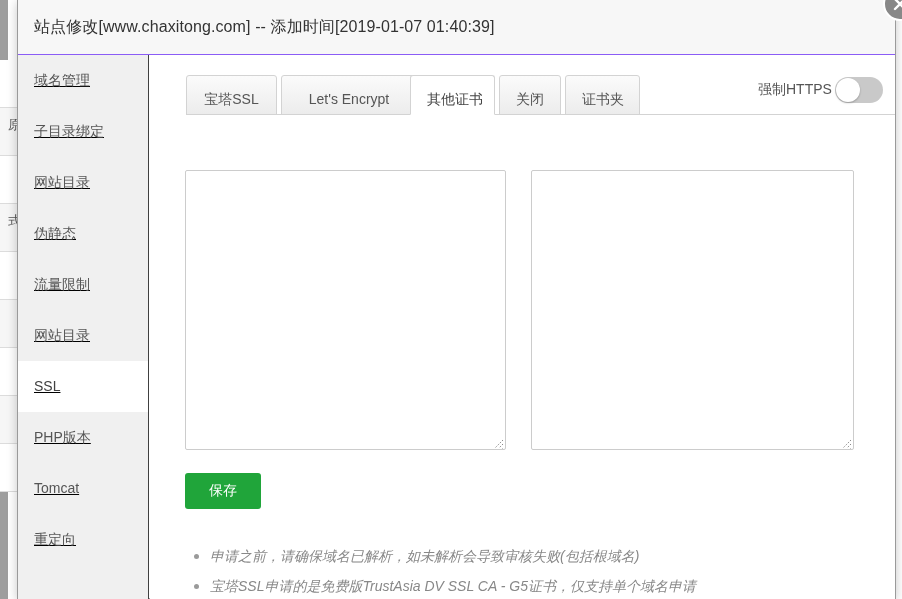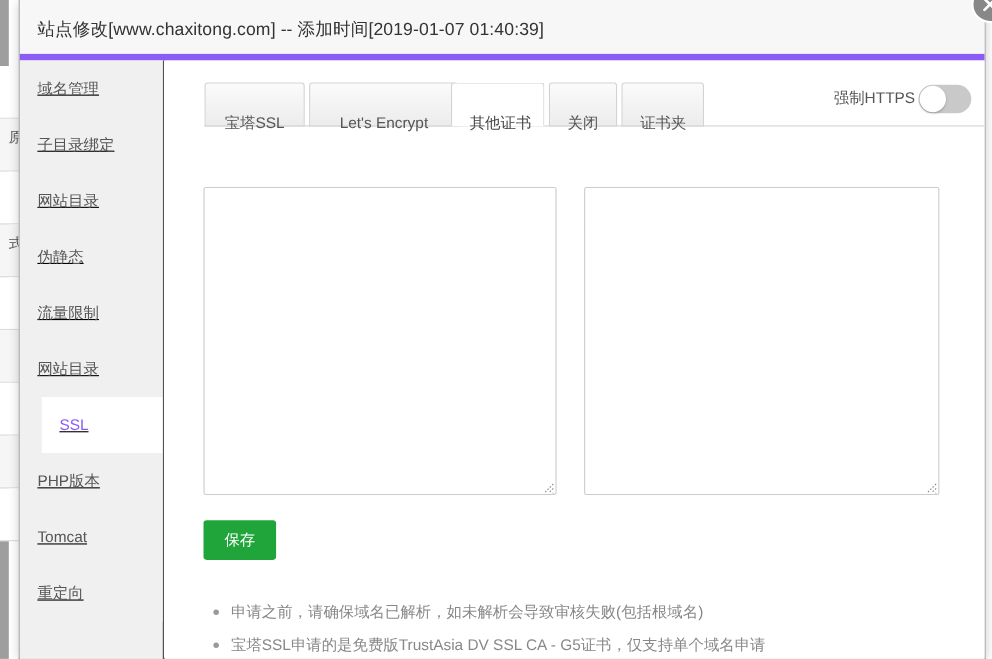--- a/index.html
+++ b/index.html
@@ -54,21 +54,21 @@
     border: 1px solid #9a9a9a;
     border-top: none;
     box-shadow: 0 2px 10px rgba(0,0,0,0.22);
   }
 
   .titlebar {
     position: absolute;
     left: 0; top: 0;
     width: 877px; height: 55px;
     background: #f7f7f7;
-    border-bottom: 6px solid #8b5cf6;
+    border-bottom: 1px solid #8b5cf6;
   }
   .title-text {
     position: absolute;
     left: 16px; top: 17px;
     font-size: 16px;
     color: #333333;
     white-space: nowrap;
     letter-spacing: 0.1px;
   }
 
@@ -98,43 +98,42 @@
     line-height: 51px;
     padding-left: 16px;
     font-size: 14px;
     color: #555555;
     background: #f0f0f0;
     cursor: pointer;
     white-space: nowrap;
   }
   .side-item.active {
     background: #ffffff;
-    color: #8b5cf6;
-    margin-left: 20px;
+    color: #404040;
   }
 
   
   .content {
     position: absolute;
     left: 132px; top: 55px;
     width: 745px; height: 544px;
     background: #ffffff;
   }
 
   .tabs {
     position: absolute;
     left: 36px; top: 20px;
     height: 40px;
   }
   .tab {
     position: absolute;
     top: 0;
     height: 40px;
     line-height: 38px;
-    padding: 16px 16px;
+    padding: 4px 16px;
     font-size: 14px;
     color: #555555;
     background: linear-gradient(#fbfbfb, #ececec);
     border: 1px solid #d3d3d3;
     border-radius: 3px 3px 0 0;
     cursor: pointer;
     white-space: nowrap;
     text-align: center;
   }
   .tab.active {
@@ -206,21 +205,21 @@
     position: absolute;
     width: 12px; height: 12px;
     pointer-events: none;
   }
   .grip-key { left: 342px; top: 382px; }
   .grip-pem { left: 690px; top: 382px; }
 
   .save-btn {
     position: absolute;
     left: 35px; top: 418px;
-    width: 66px; height: 36px;
+    width: 76px; height: 36px;
     background: #20a53a;
     border: none;
     border-radius: 3px;
     color: #ffffff;
     font-size: 14px;
     font-family: Liberation Mono, monospace;
     cursor: pointer;
     padding: 0;
   }
 
@@ -231,20 +230,21 @@
     margin: 0; padding: 0;
     list-style: none;
   }
   .notes li {
     position: relative;
     padding-left: 25px;
     font-size: 14px;
     color: #888888;
     line-height: 30px;
     white-space: nowrap;
+    font-style: italic;
   }
   .notes li::before {
     content: "";
     position: absolute;
     left: 9px; top: 13px;
     width: 5px; height: 5px;
     border-radius: 50%;
     background: #9a9a9a;
   }
 </style>

